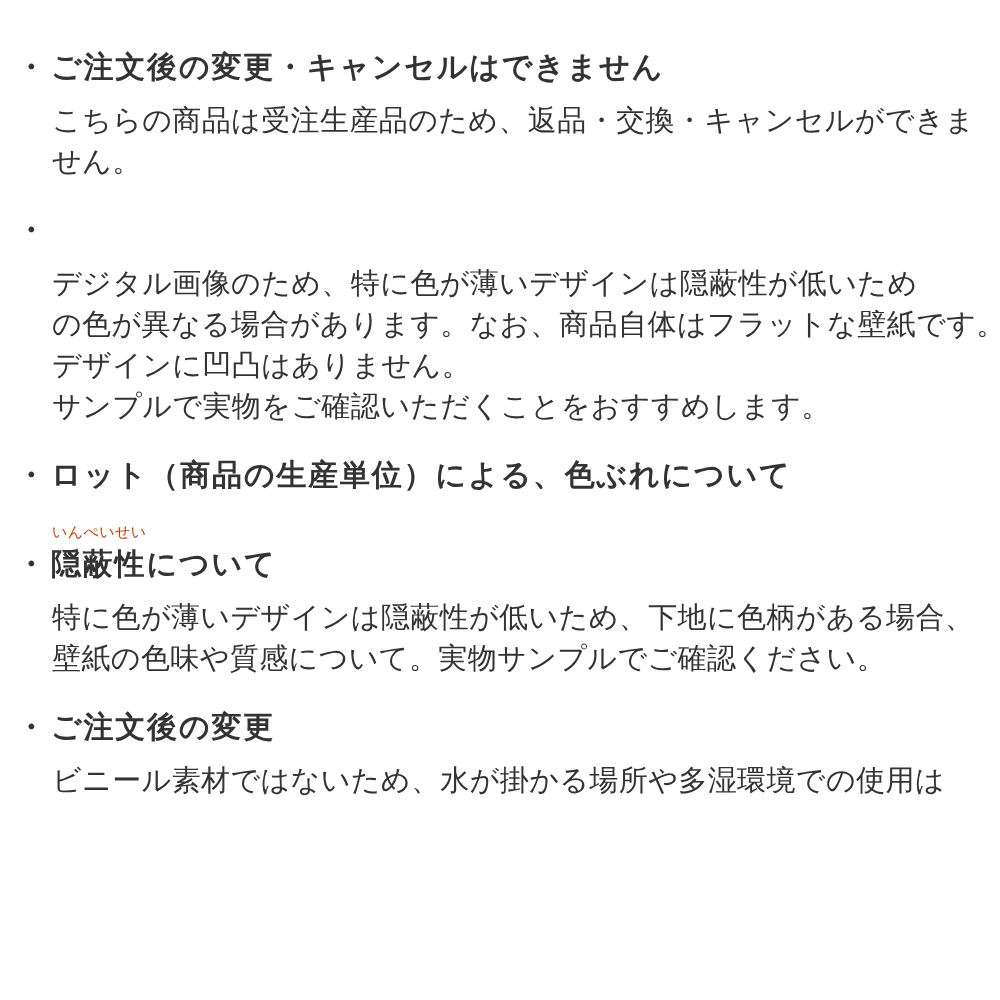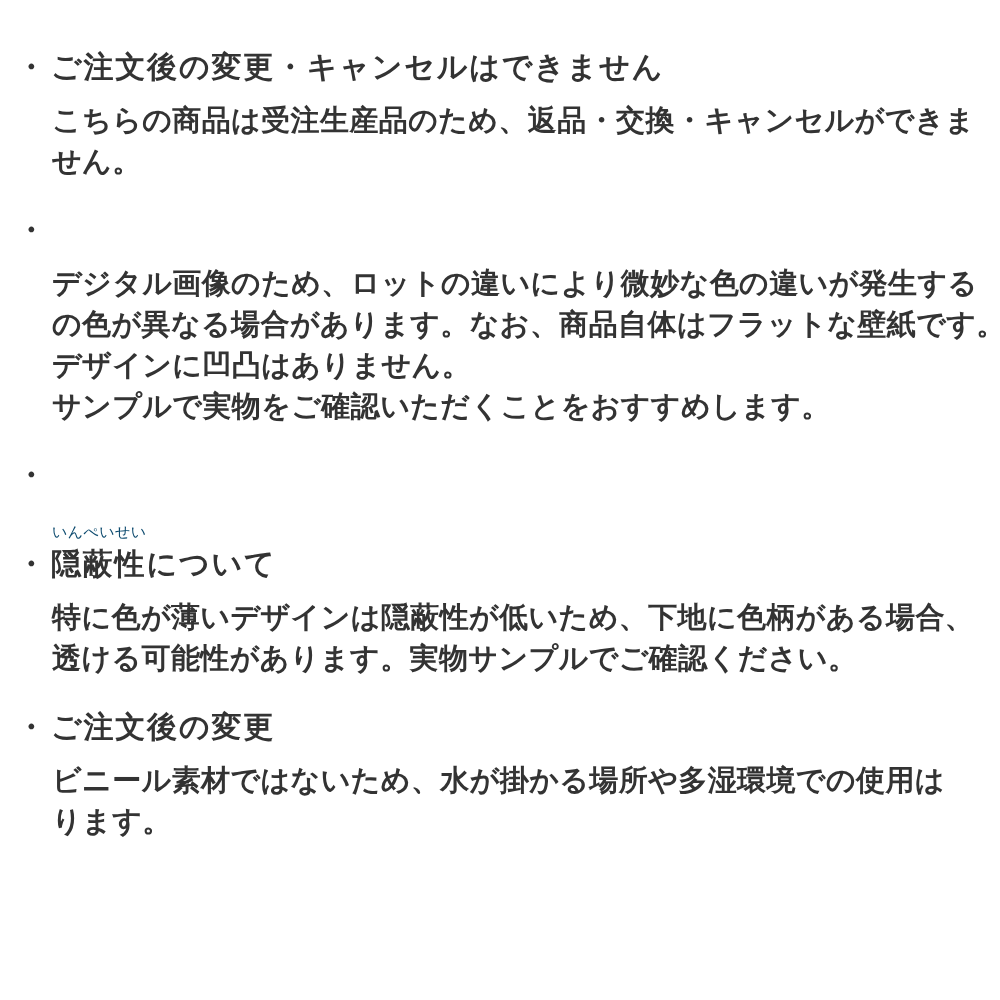--- a/index.html
+++ b/index.html
@@ -36,33 +36,32 @@
     flex: 0 0 auto;
     width: 31px;
     text-align: center;
   }
   .furigana {
     margin-left: 36px;
     font-size: 15px;
     line-height: 18px;
     letter-spacing: 0.4px;
     margin-bottom: 2px;
-    color: #0c4a6e;
+    color: #c2410c;
   }
   .body {
     margin-left: 36px;
     margin-top: 12px;
     font-size: 29px;
     font-weight: normal;
     line-height: 41px;
     letter-spacing: 0.4px;
   }
   .body .line {
     white-space: nowrap;
-    font-weight: bold;
   }
 </style>
 </head>
 <body>
 
 <div class="notice-list">
 
   <div class="section">
     <div class="heading-row">
       <span class="bullet">・</span>
@@ -72,49 +71,49 @@
       <div class="line">こちらの商品は受注生産品のため、返品・交換・キャンセルができま</div>
       <div class="line">せん。</div>
     </div>
   </div>
 
   <div class="section">
     <div class="heading-row">
       <span class="bullet">・</span>
     </div>
     <div class="body">
-      <div class="line">デジタル画像のため、ロットの違いにより微妙な色の違いが発生する</div>
+      <div class="line">デジタル画像のため、特に色が薄いデザインは隠蔽性が低いため</div>
       <div class="line">の色が異なる場合があります。なお、商品自体はフラットな壁紙です。</div>
       <div class="line">デザインに凹凸はありません。</div>
       <div class="line">サンプルで実物をご確認いただくことをおすすめします。</div>
     </div>
   </div>
 
   <div class="section">
     <div class="heading-row">
       <span class="bullet">・</span>
+      <span class="heading-text">ロット（商品の生産単位）による、色ぶれについて</span>
     </div>
   </div>
 
   <div class="section">
     <div class="furigana">いんぺいせい</div>
     <div class="heading-row">
       <span class="bullet">・</span>
       <span class="heading-text">隠蔽性について</span>
     </div>
     <div class="body">
       <div class="line">特に色が薄いデザインは隠蔽性が低いため、下地に色柄がある場合、</div>
-      <div class="line">透ける可能性があります。実物サンプルでご確認ください。</div>
+      <div class="line">壁紙の色味や質感について。実物サンプルでご確認ください。</div>
     </div>
   </div>
 
   <div class="section">
     <div class="heading-row">
       <span class="bullet">・</span>
       <span class="heading-text">ご注文後の変更</span>
     </div>
     <div class="body">
       <div class="line">ビニール素材ではないため、水が掛かる場所や多湿環境での使用は</div>
-      <div class="line">ります。</div>
     </div>
   </div>
 
 </div>
 
 </body></html>

